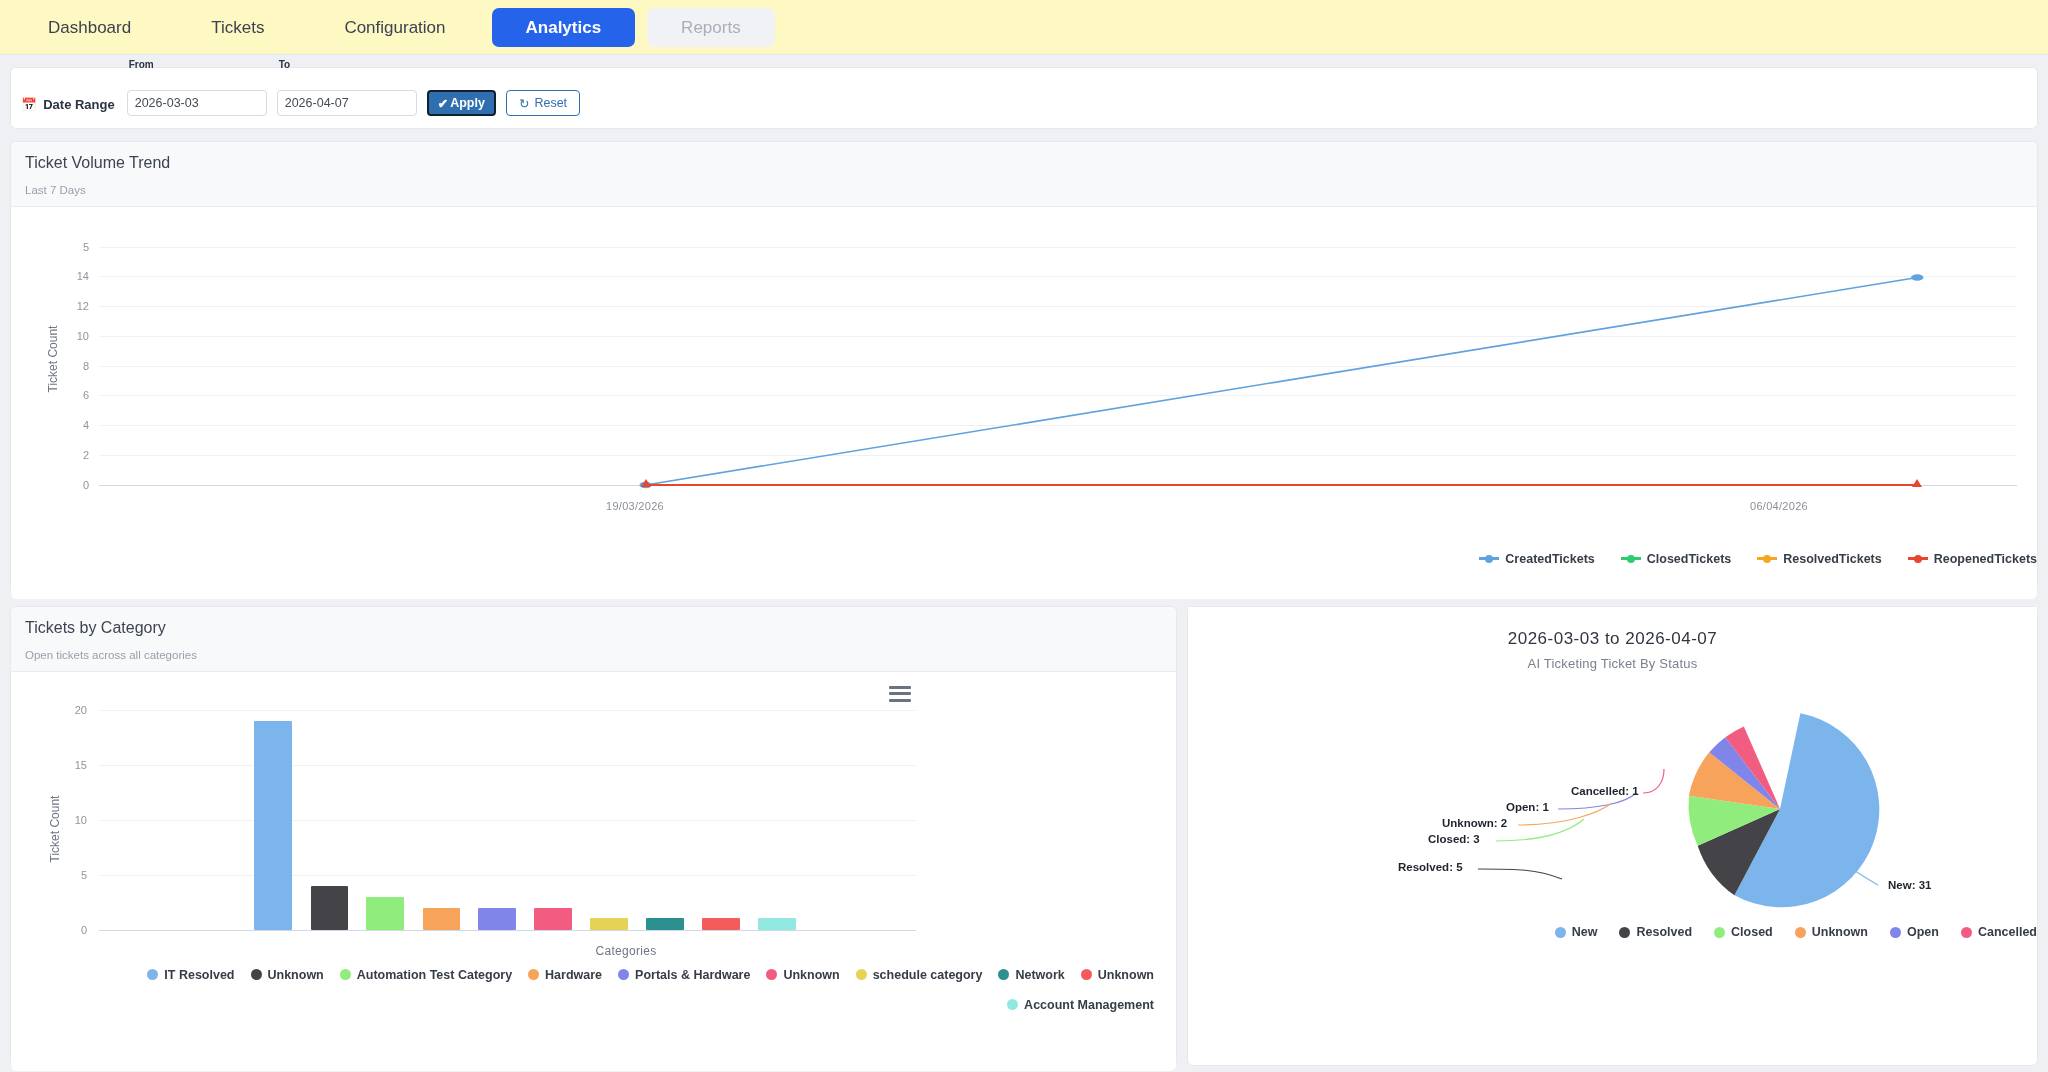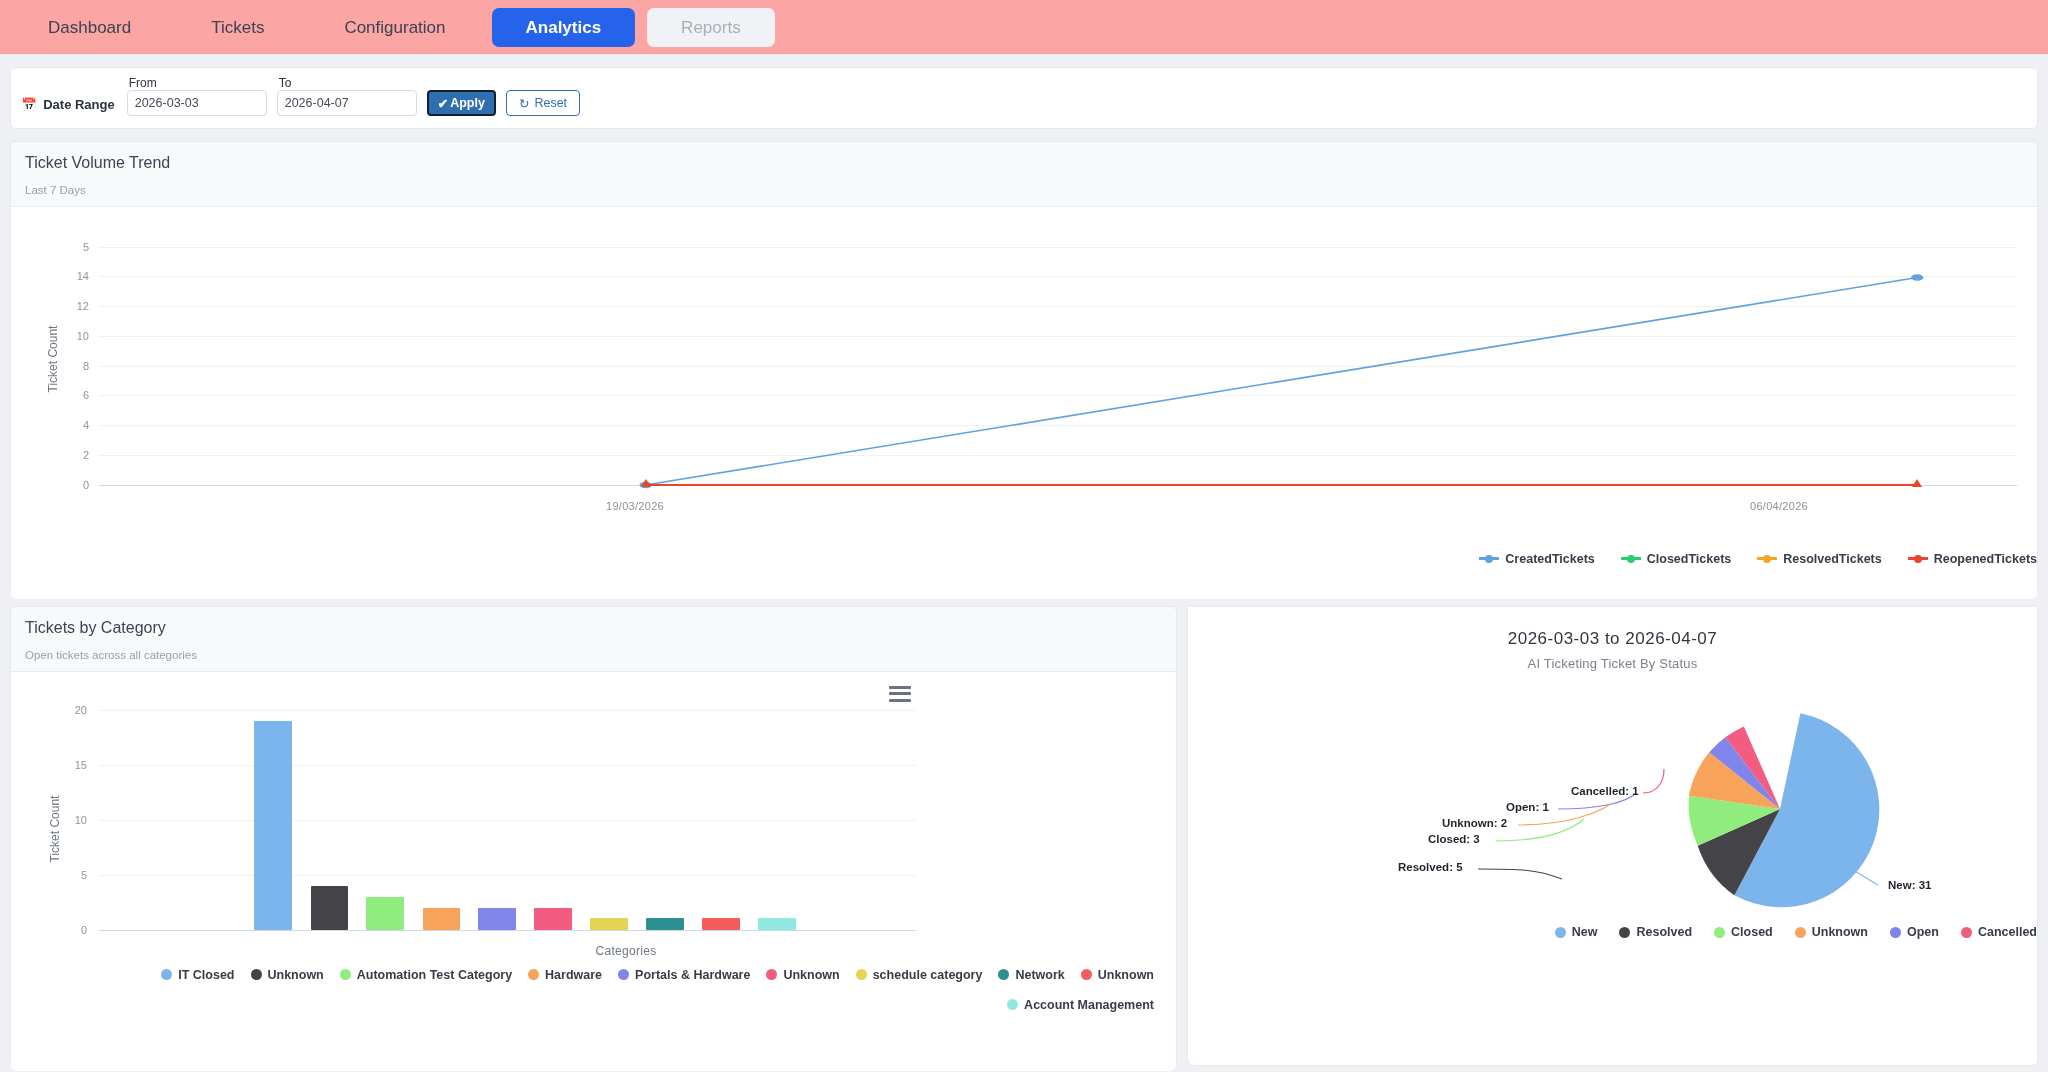--- a/index.html
+++ b/index.html
@@ -5,21 +5,21 @@
   * { box-sizing: border-box; margin:0; padding:0; }
   html,body{
     width:2048px; height:1072px;
     background:#eef0f4;
     font-family:"Liberation Sans", sans-serif;
     overflow:hidden;
   }
 
   
   .nav-bar{
-    background:#fca5a5;
+    background:#fef9c3;
     height:55px;
     display:flex;
     align-items:center;
     padding:0 8px;
     border-bottom:1px solid #e6e8ec;
   }
   .nav-tab{
     font-size:17px;
     color:#3b4252;
     padding:11px 34px;
@@ -52,22 +52,22 @@
     padding:0 10px 12px 10px;
     position:relative;
   }
   .dr-label{
     display:flex; align-items:center; gap:6px;
     font-size:13px; font-weight:bold; color:#2c3340;
     padding-bottom:4px; margin-right:12px;
   }
   .field{ display:flex; flex-direction:column; margin-right:10px; }
   .field-label{
-    font-size:12px; color:#2c3340; font-weight:normal;
-    margin-bottom:0; padding-left:2px;
+    font-size:10px; color:#2c3340; font-weight:bold;
+    margin-bottom:20px; padding-left:2px;
   }
   .field input{
     width:140px; height:26px;
     border:1px solid #d7dae0; border-radius:4px;
     padding:0 7px; font-size:12.5px; color:#444b57;
     font-family:"Liberation Sans", sans-serif;
     background:#fff;
   }
   .btn-apply{
     height:26px; background:#2f6fb0; color:#fff;
@@ -308,21 +308,21 @@
       <div class="ytick" style="top:93px;  width:62px; left:14px;">15</div>
       <div class="ytick" style="top:148px; width:62px; left:14px;">10</div>
       <div class="ytick" style="top:203px; width:62px; left:14px;">5</div>
       <div class="ytick" style="top:258px; width:62px; left:14px;">0</div>
 
       <div class="xtick" style="left:615px; top:272px; font-size:12px; color:#6e7682;">Categories</div>
 
       <div class="legend" style="top:296px; gap:16px; padding:0 22px;">
         <div class="legend-item">
           <span class="swatch-dot" style="background:#7cb5ec;"></span>
-          <span class="lbl">IT Closed</span>
+          <span class="lbl">IT Resolved</span>
         </div>
         <div class="legend-item">
           <span class="swatch-dot" style="background:#434348;"></span>
           <span class="lbl">Unknown</span>
         </div>
         <div class="legend-item">
           <span class="swatch-dot" style="background:#90ed7d;"></span>
           <span class="lbl">Automation Test Category</span>
         </div>
         <div class="legend-item">

